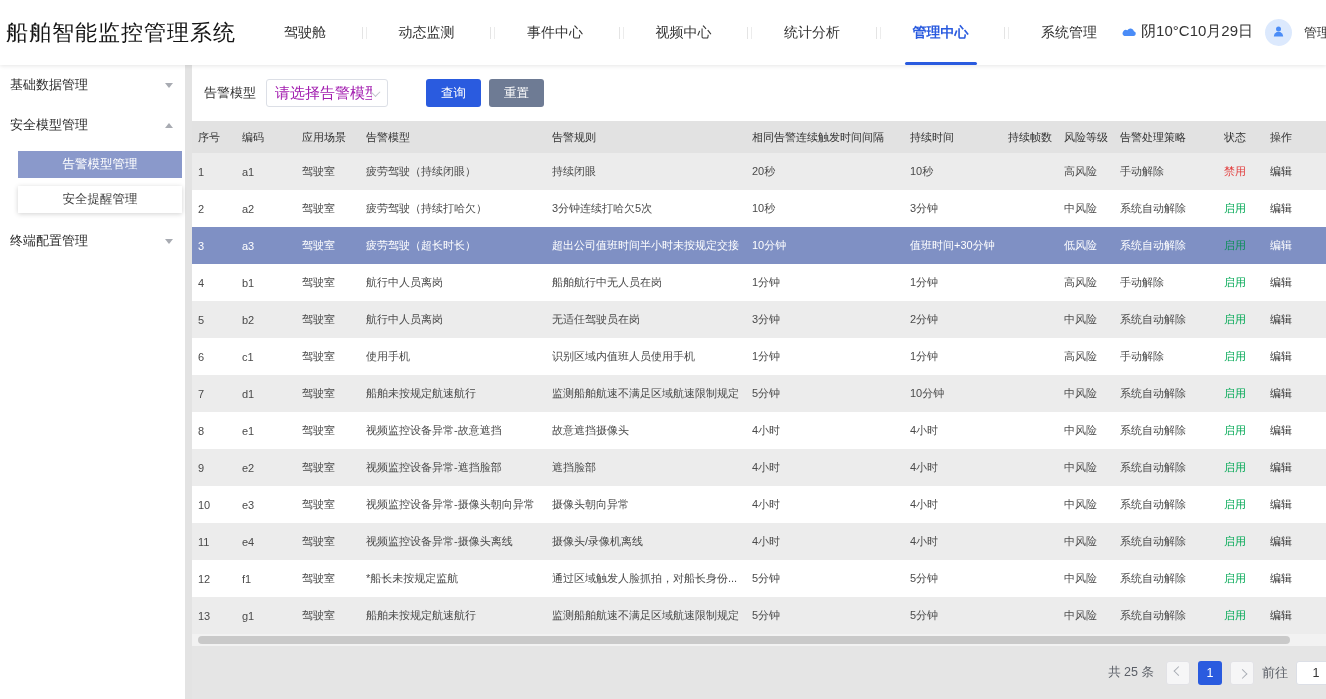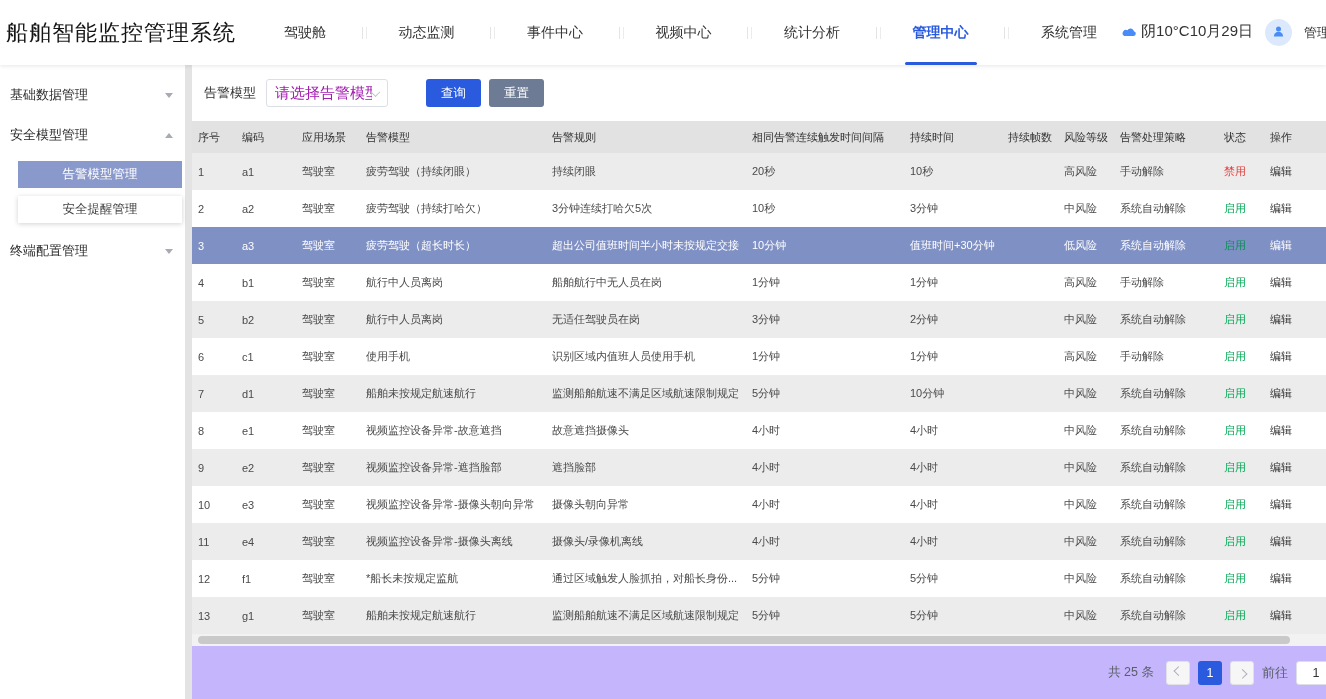--- a/index.html
+++ b/index.html
@@ -17,21 +17,21 @@
   .header-right{display:flex;align-items:center;gap:12px;padding-right:0;margin-right:-4px}
   .weather{display:flex;align-items:flex-start;gap:4px}
   .weather-icon{margin-top:2px}
   .weather-text{display:flex;flex-direction:row;font-size:15px;line-height:14px;color:#333;white-space:nowrap}
   .avatar{width:27px;height:27px;border-radius:50%;background:#dce9fd;display:flex;align-items:center;justify-content:center;flex:0 0 auto;cursor:pointer}
   .user-label{font-size:13px;color:#333;white-space:nowrap}
   .corner-pill{position:absolute;top:2px;right:6px;width:36px;height:11px;background:#2f2f38;border-radius:6px}
 
   
   .content{display:flex;height:634px;background:#e3e3e3;gap:7px}
-  .sidebar{width:185px;background:#fff;padding-top:10px;flex:0 0 auto}
+  .sidebar{width:185px;background:#fff;flex:0 0 auto}
   .side-group{height:40px;display:flex;align-items:center;justify-content:space-between;padding:0 12px 0 10px;font-size:13px;color:#2b2b2b;cursor:pointer}
   .tri{width:0;height:0;border-left:4px solid transparent;border-right:4px solid transparent}
   .tri.down{border-top:5px solid #a8abb2}
   .tri.up{border-bottom:5px solid #a8abb2}
   .side-sub{height:27px;margin:6px 3px 8px 18px;display:flex;align-items:center;justify-content:center;font-size:12.5px;color:#444;background:#fff;box-shadow:0 1px 5px rgba(0,0,0,.18);cursor:pointer}
   .side-sub.active{background:var(--sidebar-active,#8a99cb);color:#fff;box-shadow:none}
 
   .main{flex:1;background:#fff;display:flex;flex-direction:column;min-width:0}
 
   
@@ -58,21 +58,21 @@
   .status-disabled{color:var(--disabled,#e23c3c)}
   tr.selected .status-enabled{color:#0a8f57}
   .edit-link{color:#333;cursor:pointer}
   tr.selected .edit-link{color:#fff}
 
   
   .hscroll{height:12px;background:#f2f2f2;padding:2px 4px}
   .hscroll-thumb{height:8px;width:97%;margin-left:2px;background:#c9c9c9;border-radius:4px}
 
   
-  .bottom-area{flex:1;background:#c4b5fd;display:flex;align-items:center;justify-content:flex-end;gap:8px;padding-right:4px}
+  .bottom-area{flex:1;background:#e5e5e5;display:flex;align-items:center;justify-content:flex-end;gap:8px;padding-right:4px}
   .pg-total{font-size:12.5px;color:#5a5e66;margin-right:4px;white-space:nowrap}
   .pg-btn{width:24px;height:24px;background:#f6f6f7;border:1px solid #e2e2e6;border-radius:3px;display:flex;align-items:center;justify-content:center;cursor:pointer}
   .chev{width:7px;height:7px;border-right:1.5px solid #a9adb5;border-bottom:1.5px solid #a9adb5;flex:0 0 auto}
   .chev.left{transform:rotate(135deg) translate(-1px,1px)}
   .chev.right{transform:rotate(-45deg) translate(-1px,1px)}
   .pg-page{min-width:24px;height:24px;background:var(--accent,#2a5bdf);color:#fff;border-radius:3px;display:flex;align-items:center;justify-content:center;font-size:12.5px;cursor:pointer}
   .pg-goto{font-size:13px;color:#5a5e66;white-space:nowrap;margin-left:0}
   .pg-input{width:40px;height:24px;border:1px solid #dcdfe6;border-radius:3px;text-align:center;font-size:12.5px;color:#333;background:#fff;margin-right:-14px;font-family:inherit}
 </style>
 </head>

